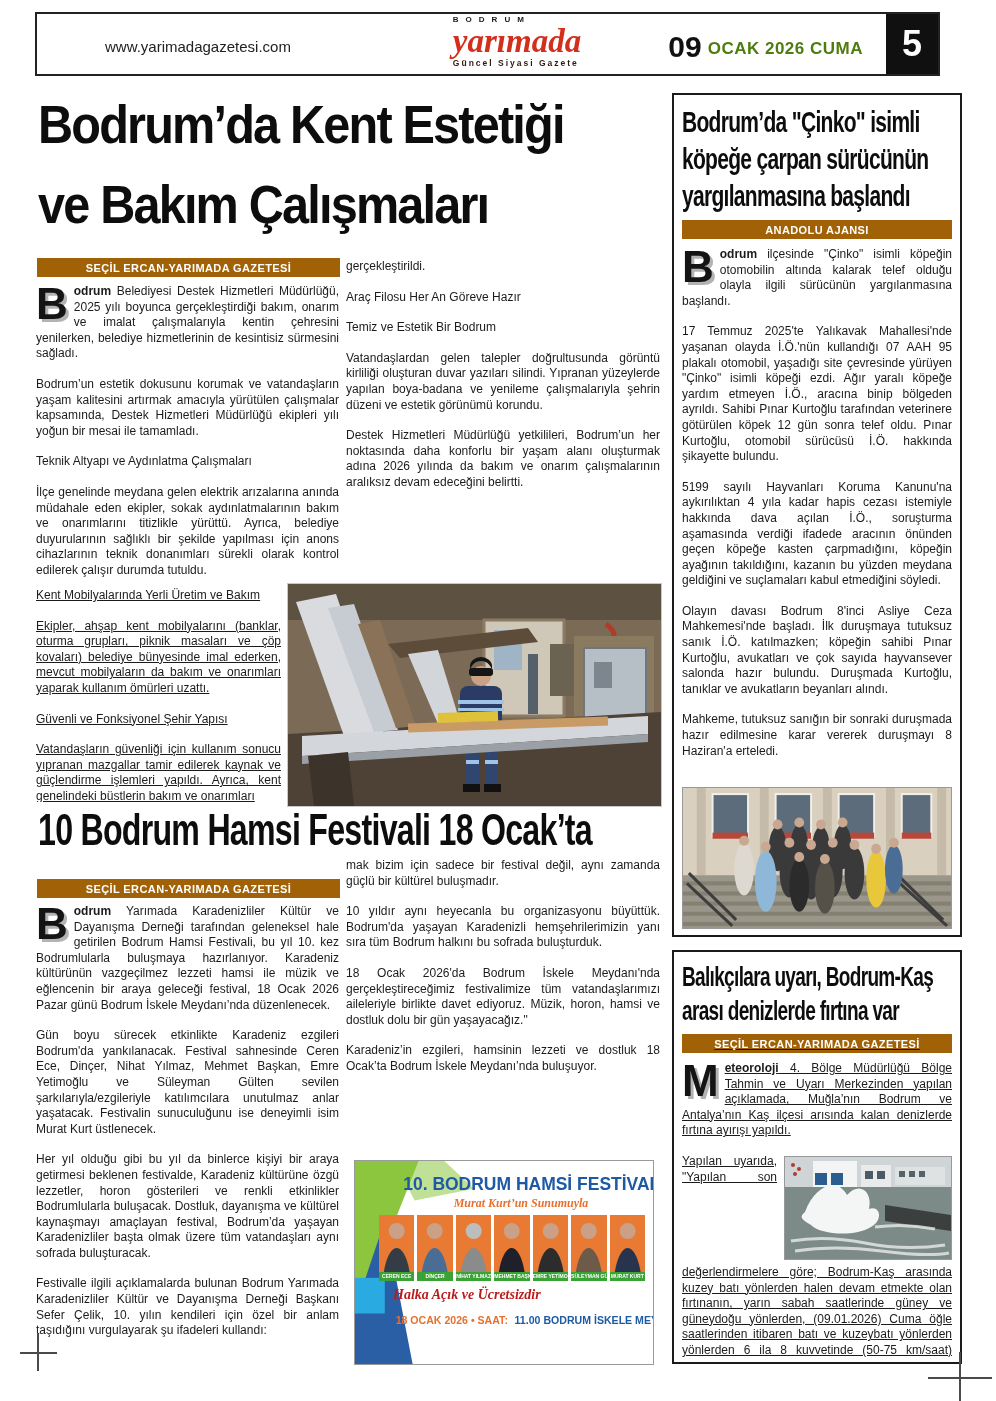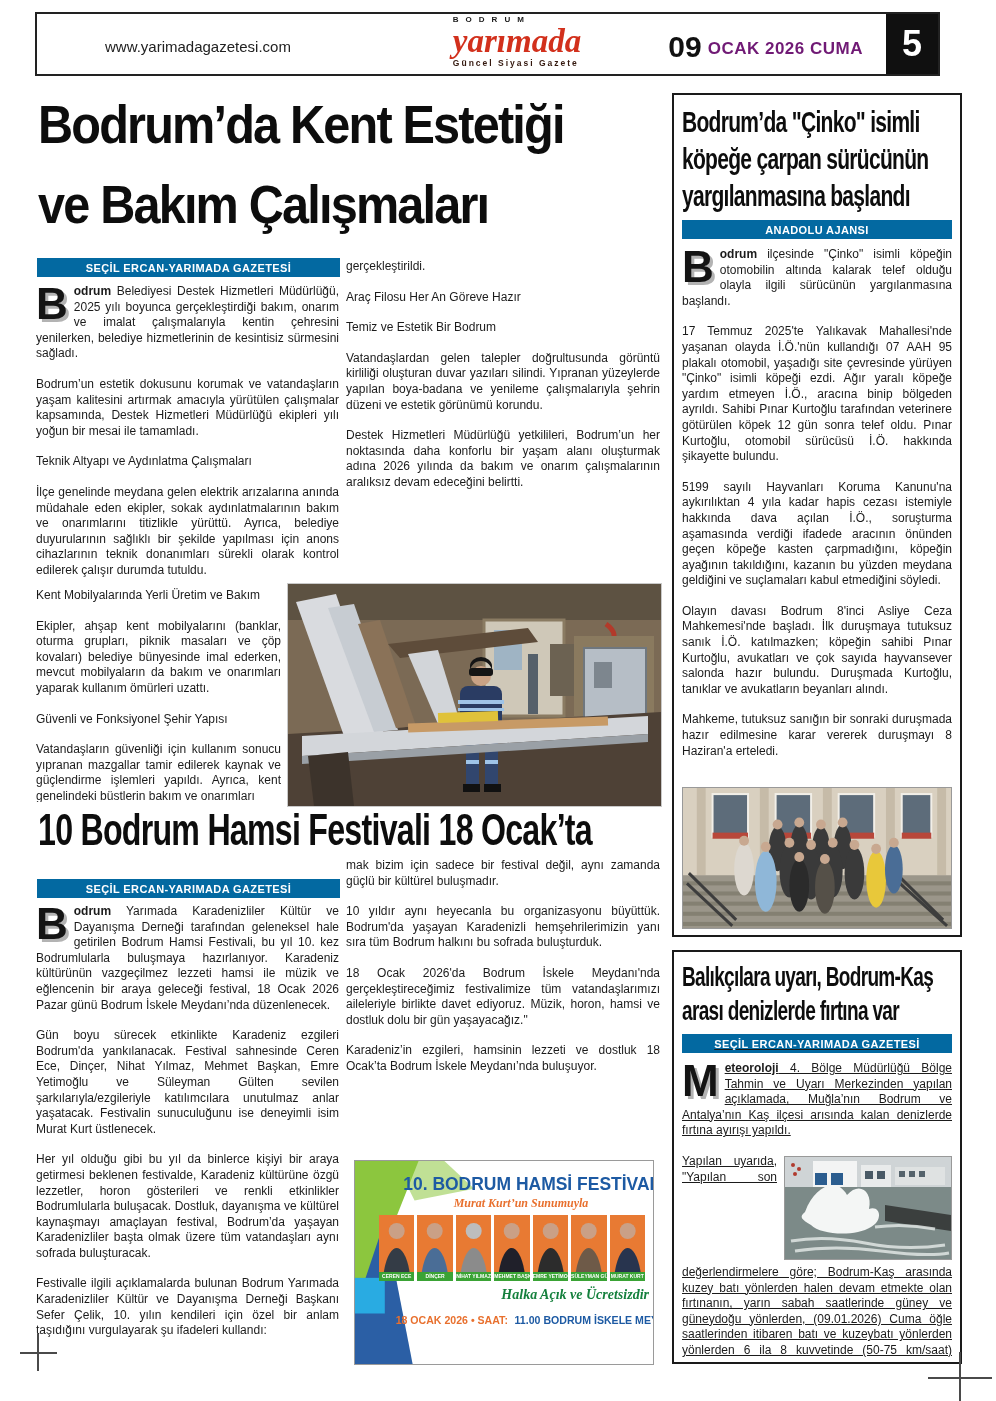--- a/index.html
+++ b/index.html
@@ -8,46 +8,46 @@
 
   
   .header-box{position:absolute;left:35px;top:12px;width:905px;height:64px;border:2px solid #222;box-sizing:border-box;background:#fff;}
   .hdr-url{position:absolute;left:68px;top:24px;font-size:15px;color:#222;}
   .logo{position:absolute;left:480px;top:2px;transform:translateX(-50%);line-height:1;}
   .logo-top{font-size:8px;font-weight:bold;letter-spacing:7px;color:#191919;margin-bottom:1px;}
   .logo-main{font-family:"Liberation Serif",serif;font-weight:bold;font-style:italic;font-size:33px;color:#d2301c;letter-spacing:0;}
   .logo-sub{font-size:8.5px;font-weight:bold;color:#33170d;letter-spacing:2px;margin-top:1px;}
   .hdr-date{position:absolute;right:75px;top:16px;white-space:nowrap;}
   .date-num{font-size:30px;font-weight:bold;color:#111;vertical-align:-3px;}
-  .date-txt{font-size:17px;font-weight:bold;color:#701a75;margin-left:6px;letter-spacing:0.5px;}
+  .date-txt{font-size:17px;font-weight:bold;color:#4d7c0f;margin-left:6px;letter-spacing:0.5px;}
   .pagenum-box{position:absolute;right:0;top:0;bottom:0;width:52px;background:#101010;color:#fff;
                display:flex;align-items:center;justify-content:center;font-size:36px;font-weight:bold;}
 
   
   .cond{display:inline-block;transform-origin:0 50%;white-space:nowrap;font-weight:bold;color:#0d0d0d;}
   .sx90{transform:scaleX(.90);} .sx73{transform:scaleX(.73);} .sx70{transform:scaleX(.70);} .sx68{transform:scaleX(.68);}
   .headline-main{position:absolute;left:38px;top:84px;font-size:54px;letter-spacing:-2px;line-height:80px;}
   .headline-hamsi{position:absolute;left:38px;top:804px;font-size:44px;letter-spacing:-1px;line-height:52px;}
 
   
-  .byline{background:#0369a1;color:#fff;font-size:11px;font-weight:bold;text-align:center;
+  .byline{background:#a16207;color:#fff;font-size:11px;font-weight:bold;text-align:center;
           padding:3.5px 0;letter-spacing:0.4px;}
   .byline1{position:absolute;left:37px;top:258px;width:303px;}
   .byline2{position:absolute;left:37px;top:879px;width:303px;}
 
   
   .tx{font-size:12px;line-height:15.6px;text-align:justify;}
   .tx p{margin:0 0 15px 0;}
   .tx .sub{margin:0 0 15px 0;}
   .clip{overflow:hidden;}
   .dropcap{float:left;font-size:44px;line-height:38px;font-weight:bold;color:#141414;
            padding:1px 6px 0 0;text-shadow:3px 3px 0 #b3b3b3;}
 
   .kent-c1u{position:absolute;left:36px;top:284px;width:303px;max-height:298px;}
-  .kent-c1l{position:absolute;left:36px;top:588px;width:245px;max-height:214px;}
+  .kent-c1l{position:absolute;left:36px;top:588px;width:245px;max-height:214px;text-decoration:underline;}
   .kent-c2{position:absolute;left:346px;top:259px;width:314px;max-height:320px;}
 
   .hamsi-c1{position:absolute;left:36px;top:904px;width:303px;max-height:452px;}
   .hamsi-c2{position:absolute;left:346px;top:858px;width:314px;max-height:298px;}
 
   
   .photo{position:absolute;overflow:hidden;}
   .photo svg{display:block;}
   .ph-workshop{left:287px;top:583px;width:373px;height:222px;border:1px solid #c9c9c9;}
   .ph-court{position:absolute;left:8px;right:8px;bottom:6px;height:140px;border:1px solid #999;overflow:hidden;}
@@ -76,21 +76,21 @@
   .card{flex:1;background:#e87a33;position:relative;overflow:hidden;}
   .card svg{position:absolute;left:0;top:0;width:100%;height:100%;}
   .card-name{position:absolute;left:0;right:0;bottom:0;height:9px;background:#3aa335;color:#fff;
              font-size:5px;font-weight:bold;text-align:center;line-height:9px;white-space:nowrap;overflow:hidden;}
   .card:nth-child(3) svg .torso{fill:#8b8b8b;}
   .card:nth-child(2) svg .torso{fill:#4a6d96;}
   .card:nth-child(4) svg .torso{fill:#20202a;}
   .card:nth-child(5) svg .torso{fill:#2c2c2c;}
   .card:nth-child(6) svg .torso{fill:#6e5a48;}
   .card:nth-child(7) svg .torso{fill:#28344e;}
-  .poster-note{position:absolute;left:28px;right:4px;top:126px;text-align:right;color:#15803d;
+  .poster-note{position:absolute;left:38px;right:4px;top:126px;text-align:left;color:#b91c1c;
                font-family:"Liberation Serif",serif;font-style:italic;font-weight:bold;font-size:14px;}
   .poster-footer{position:absolute;left:30px;right:2px;top:153px;text-align:center;font-size:11.5px;
                  font-weight:bold;white-space:nowrap;transform:scaleX(.92);transform-origin:50% 50%;}
   .pf-date{color:#e8702e;} .pf-place{color:#1d5aa3;margin-left:4px;}
 
   
   .mark{position:absolute;background:#4a4a4a;}
 
   b.lead{font-weight:bold;}
 </style>

